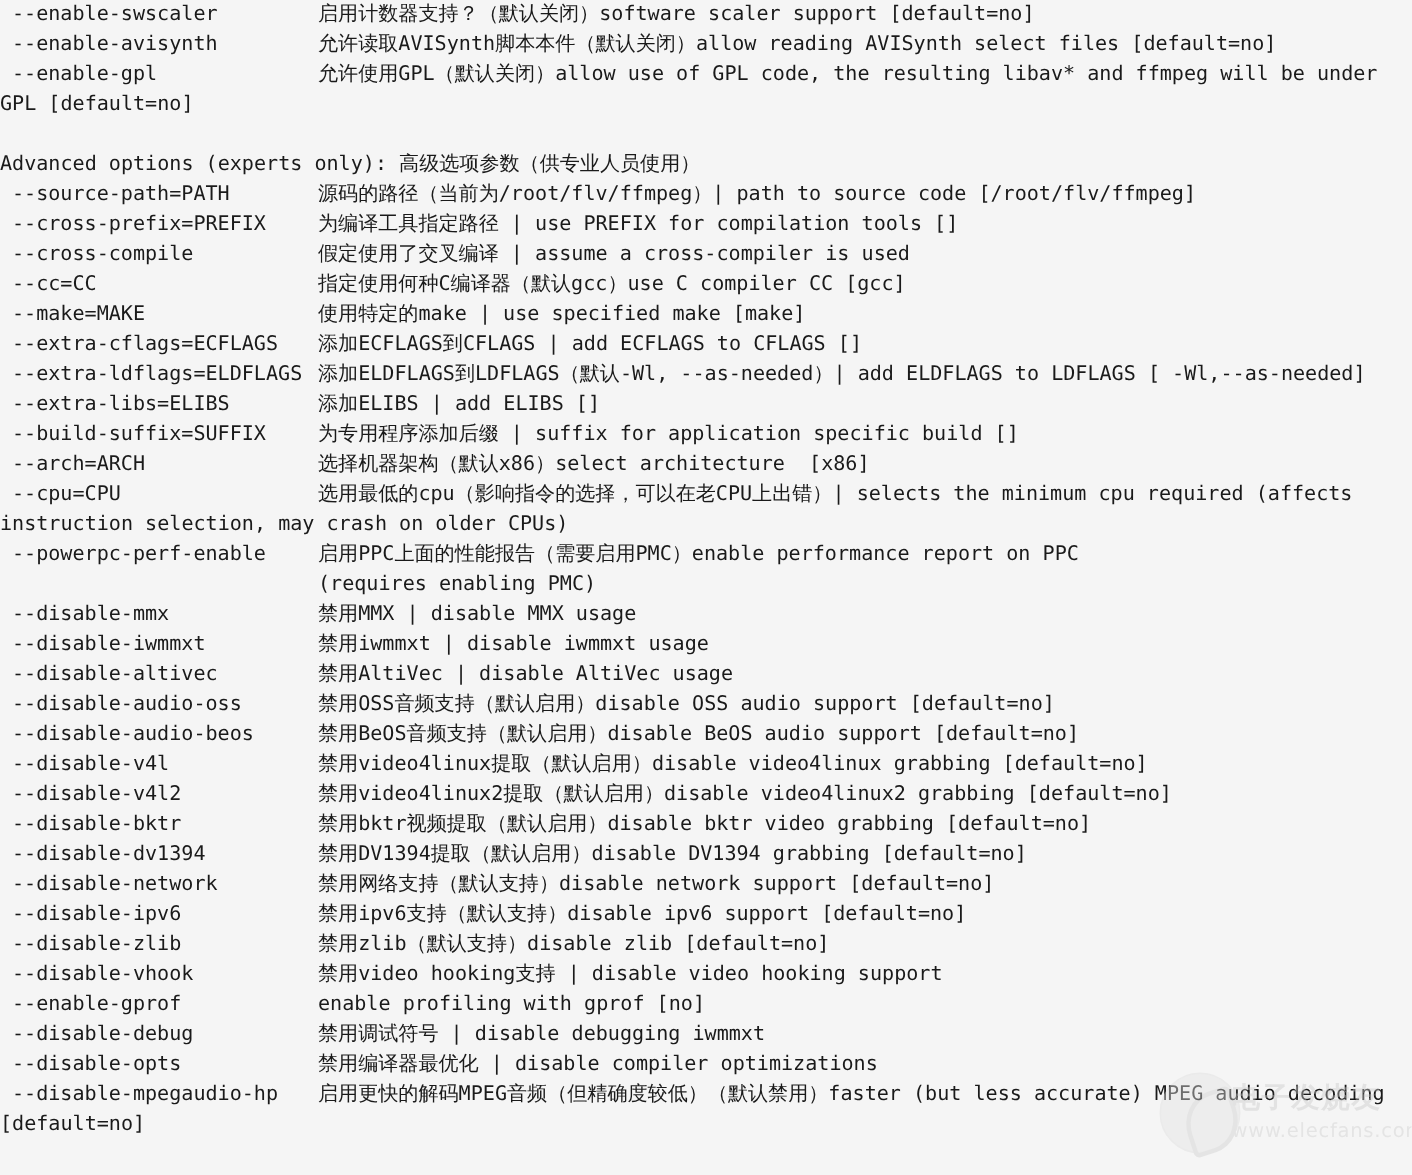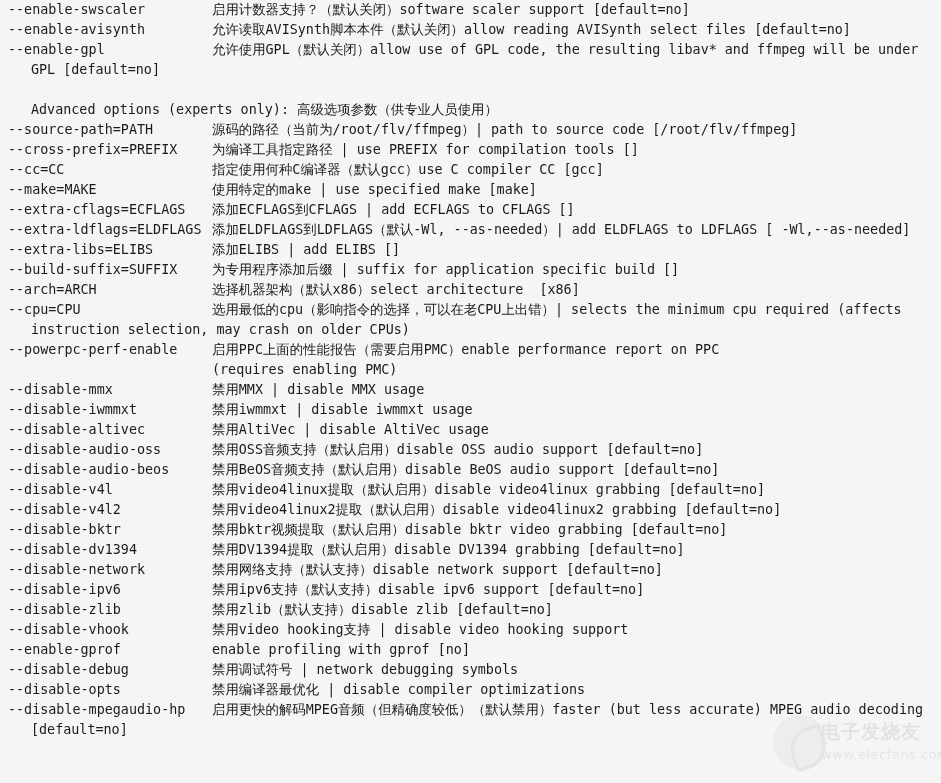--- a/index.html
+++ b/index.html
@@ -48,21 +48,20 @@
     white-space: pre;
     vertical-align: top;
     font-size: 13.4px;
   }
   
   .line.flush {
     padding-left: 0;
   }
   .line.flush .desc {
     display: inline;
-    padding-left: 31px;
   }
   .line.blank { height: 20px; }
 
   
   #watermark {
     position: absolute;
     right: 4px;
     bottom: 6px;
     width: 170px;
     height: 66px;
@@ -117,20 +116,21 @@
 <div id="terminal">
   <div id="lines-container">
       <div class="line"><span class="opt">--enable-swscaler</span><span class="desc">启用计数器支持？（默认关闭）software scaler support [default=no]</span></div>
       <div class="line"><span class="opt">--enable-avisynth</span><span class="desc">允许读取AVISynth脚本本件（默认关闭）allow reading AVISynth select files [default=no]</span></div>
       <div class="line"><span class="opt">--enable-gpl</span><span class="desc">允许使用GPL（默认关闭）allow use of GPL code, the resulting libav* and ffmpeg will be under</span></div>
       <div class="line flush"><span class="desc">GPL [default=no]</span></div>
       <div class="line blank">&nbsp;</div>
       <div class="line flush"><span class="desc">Advanced options (experts only): 高级选项参数（供专业人员使用）</span></div>
       <div class="line"><span class="opt">--source-path=PATH</span><span class="desc">源码的路径（当前为/root/flv/ffmpeg）| path to source code [/root/flv/ffmpeg]</span></div>
       <div class="line"><span class="opt">--cross-prefix=PREFIX</span><span class="desc">为编译工具指定路径 | use PREFIX for compilation tools []</span></div>
+      <div class="line"><span class="opt">--cross-compile</span><span class="desc">假定使用了交叉编译 | assume a cross-compiler is used</span></div>
       <div class="line"><span class="opt">--cc=CC</span><span class="desc">指定使用何种C编译器（默认gcc）use C compiler CC [gcc]</span></div>
       <div class="line"><span class="opt">--make=MAKE</span><span class="desc">使用特定的make | use specified make [make]</span></div>
       <div class="line"><span class="opt">--extra-cflags=ECFLAGS</span><span class="desc">添加ECFLAGS到CFLAGS | add ECFLAGS to CFLAGS []</span></div>
       <div class="line"><span class="opt">--extra-ldflags=ELDFLAGS</span><span class="desc">添加ELDFLAGS到LDFLAGS（默认-Wl, --as-needed）| add ELDFLAGS to LDFLAGS [ -Wl,--as-needed]</span></div>
       <div class="line"><span class="opt">--extra-libs=ELIBS</span><span class="desc">添加ELIBS | add ELIBS []</span></div>
       <div class="line"><span class="opt">--build-suffix=SUFFIX</span><span class="desc">为专用程序添加后缀 | suffix for application specific build []</span></div>
       <div class="line"><span class="opt">--arch=ARCH</span><span class="desc">选择机器架构（默认x86）select architecture  [x86]</span></div>
       <div class="line"><span class="opt">--cpu=CPU</span><span class="desc">选用最低的cpu（影响指令的选择，可以在老CPU上出错）| selects the minimum cpu required (affects</span></div>
       <div class="line flush"><span class="desc">instruction selection, may crash on older CPUs)</span></div>
       <div class="line"><span class="opt">--powerpc-perf-enable</span><span class="desc">启用PPC上面的性能报告（需要启用PMC）enable performance report on PPC</span></div>
@@ -142,21 +142,21 @@
       <div class="line"><span class="opt">--disable-audio-beos</span><span class="desc">禁用BeOS音频支持（默认启用）disable BeOS audio support [default=no]</span></div>
       <div class="line"><span class="opt">--disable-v4l</span><span class="desc">禁用video4linux提取（默认启用）disable video4linux grabbing [default=no]</span></div>
       <div class="line"><span class="opt">--disable-v4l2</span><span class="desc">禁用video4linux2提取（默认启用）disable video4linux2 grabbing [default=no]</span></div>
       <div class="line"><span class="opt">--disable-bktr</span><span class="desc">禁用bktr视频提取（默认启用）disable bktr video grabbing [default=no]</span></div>
       <div class="line"><span class="opt">--disable-dv1394</span><span class="desc">禁用DV1394提取（默认启用）disable DV1394 grabbing [default=no]</span></div>
       <div class="line"><span class="opt">--disable-network</span><span class="desc">禁用网络支持（默认支持）disable network support [default=no]</span></div>
       <div class="line"><span class="opt">--disable-ipv6</span><span class="desc">禁用ipv6支持（默认支持）disable ipv6 support [default=no]</span></div>
       <div class="line"><span class="opt">--disable-zlib</span><span class="desc">禁用zlib（默认支持）disable zlib [default=no]</span></div>
       <div class="line"><span class="opt">--disable-vhook</span><span class="desc">禁用video hooking支持 | disable video hooking support</span></div>
       <div class="line"><span class="opt">--enable-gprof</span><span class="desc">enable profiling with gprof [no]</span></div>
-      <div class="line"><span class="opt">--disable-debug</span><span class="desc">禁用调试符号 | network debugging symbols</span></div>
+      <div class="line"><span class="opt">--disable-debug</span><span class="desc">禁用调试符号 | disable debugging iwmmxt</span></div>
       <div class="line"><span class="opt">--disable-opts</span><span class="desc">禁用编译器最优化 | disable compiler optimizations</span></div>
       <div class="line"><span class="opt">--disable-mpegaudio-hp</span><span class="desc">启用更快的解码MPEG音频（但精确度较低）（默认禁用）faster (but less accurate) MPEG audio decoding</span></div>
       <div class="line flush"><span class="desc">[default=no]</span></div>
     </div>
 
   <div id="watermark">
     <div class="wm-circle">
       <div class="wm-swirl"></div>
     </div>
     <div class="wm-cn">电子发烧友</div>

